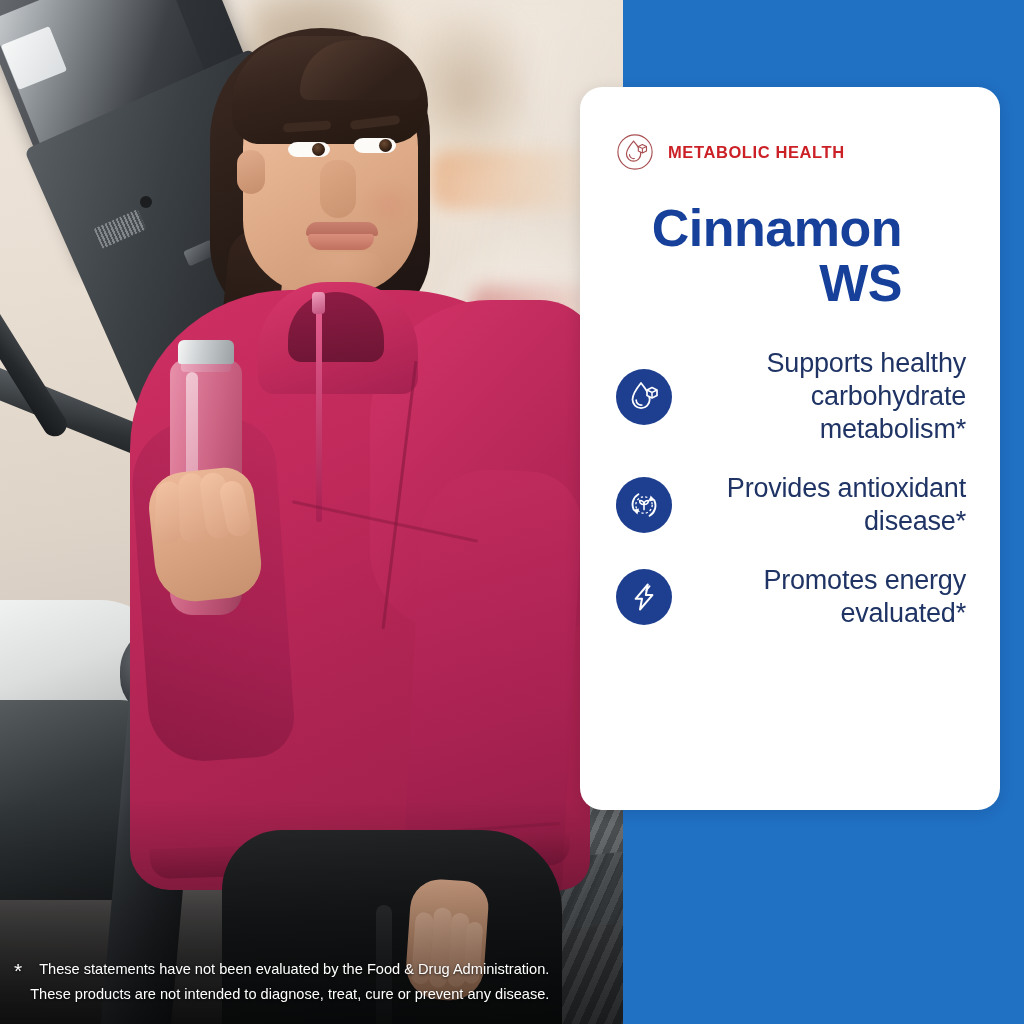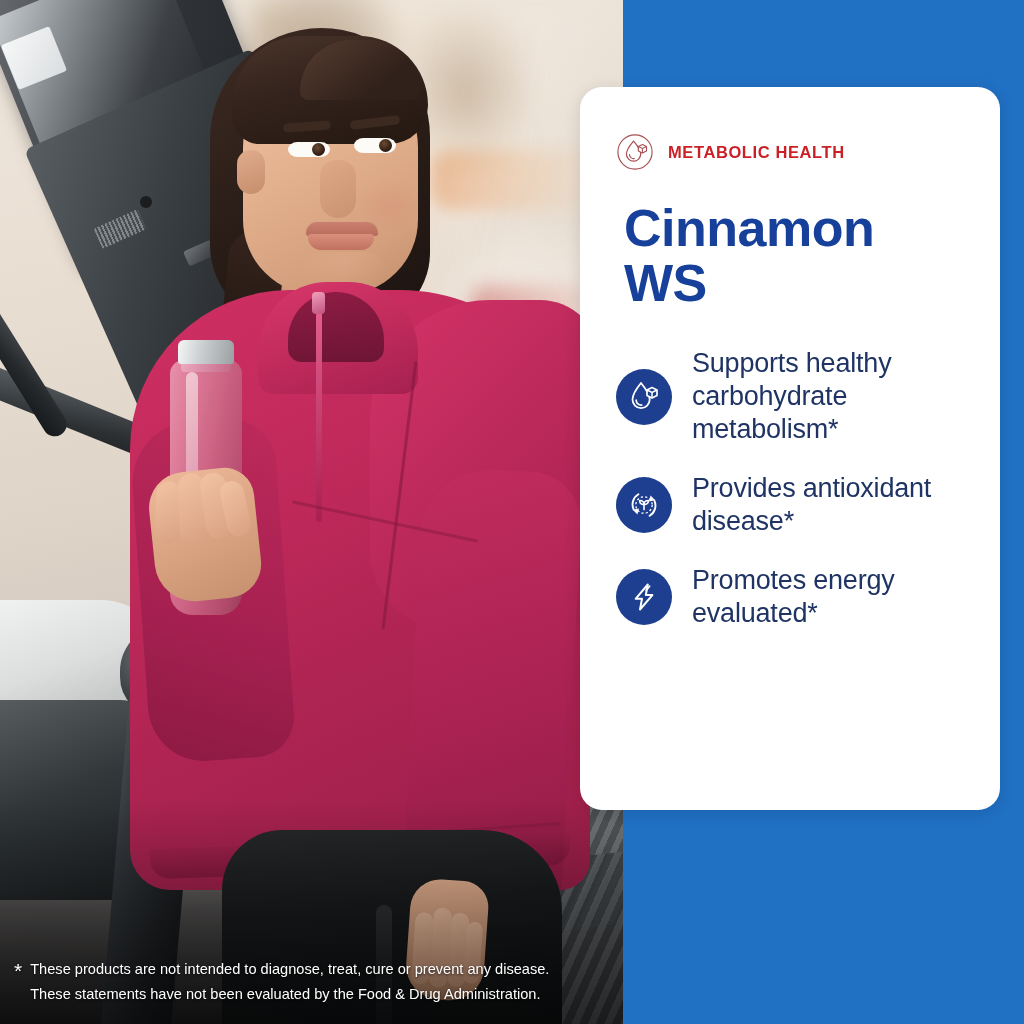--- a/index.html
+++ b/index.html
@@ -10,20 +10,21 @@
   body {
     font-family: "Liberation Sans", sans-serif;
   }
 
   #stage {
     position: relative;
     width: 1024px;
     height: 1024px;
     overflow: hidden;
     background: #2070c4;
+    text-align: right;
   }
 
   
   .bg-blue {
     position: absolute;
     inset: 0;
     background: #2070c4;
   }
 
   
@@ -562,21 +563,21 @@
     color: #cc2027;
     white-space: nowrap;
   }
 
   .product-title {
     font-size: 52px;
     line-height: 1.06;
     font-weight: bold;
     color: #16409a;
     letter-spacing: -0.5px;
-    margin: 0 0 36px 8px;
+    margin: 0 0 36px 16px;
     max-width: 270px;
   }
 
   .benefits {
     display: flex;
     flex-direction: column;
     gap: 26px;
   }
   .benefit {
     display: flex;
@@ -774,18 +775,18 @@
         </span>
         <span class="benefit-text">Promotes energy evaluated*</span>
       </div>
 
     </div>
   </div>
 
   <div class="disclaimer">
     <span class="disclaimer-star">*</span>
     <span class="disclaimer-lines">
+      <p>These statements have not been evaluated by the Food &amp; Drug Administration.</p>
       <p>These products are not intended to diagnose, treat, cure or prevent any disease.</p>
-      <p>These statements have not been evaluated by the Food &amp; Drug Administration.</p>
     </span>
   </div>
 
 </div>
 
 </body></html>

